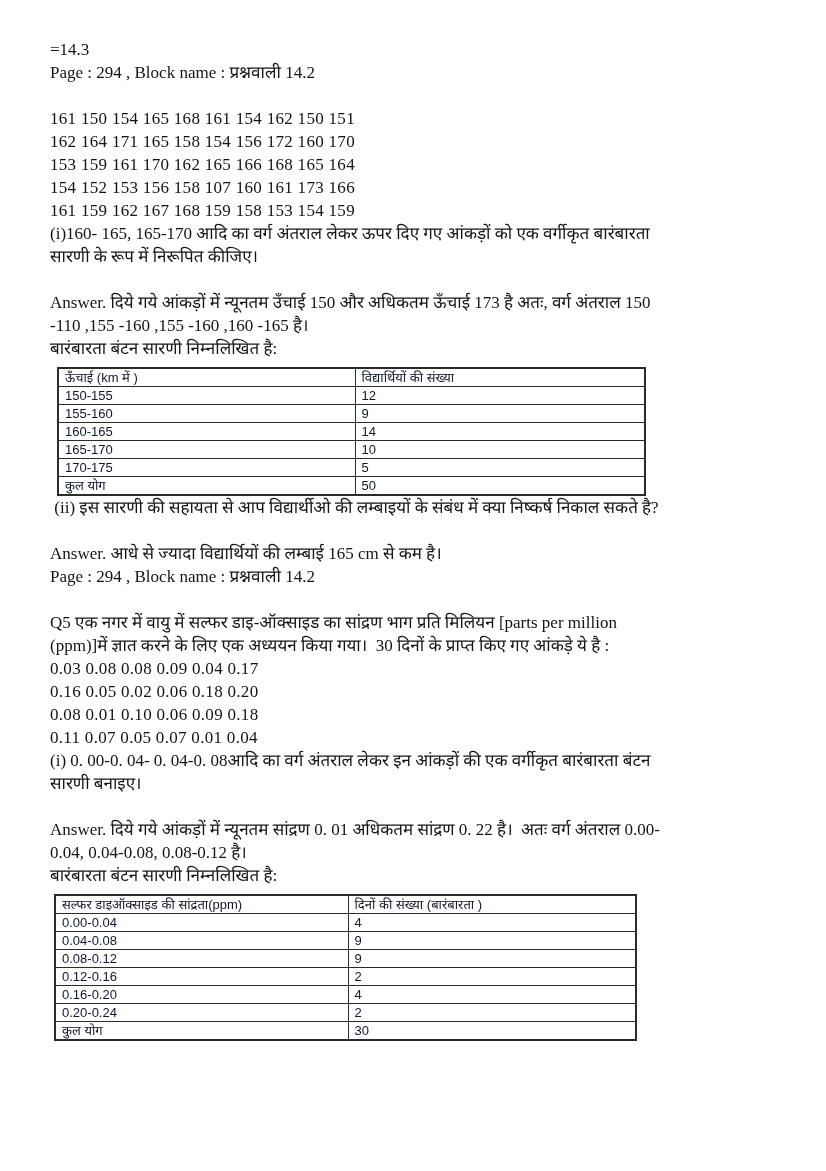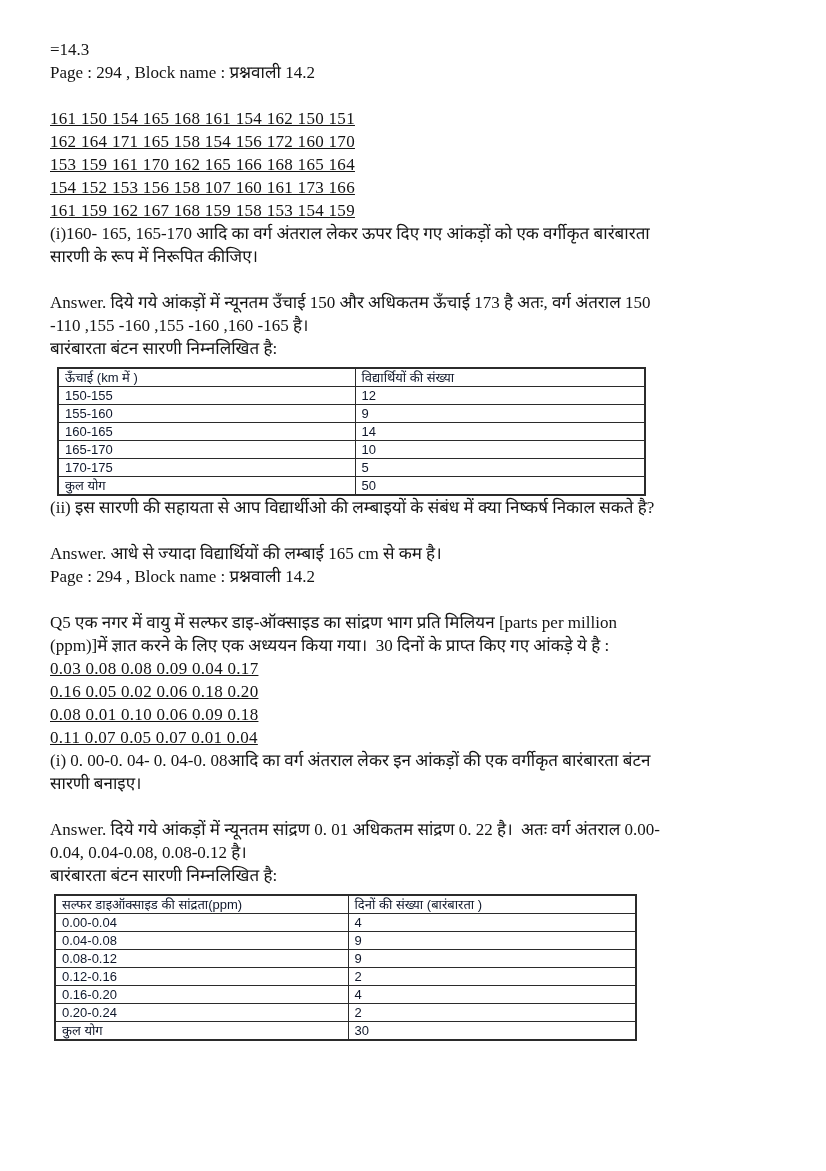--- a/index.html
+++ b/index.html
@@ -16,22 +16,22 @@
   }
   .doc {
     box-sizing: border-box;
     width: 687px;
     padding: 38px 24px 0 50px;
     font-size: 17px;
     line-height: 23px;
   }
   .doc p { margin: 0; white-space: pre-wrap; }
   .sp { height: 23px; }
-  .nums { letter-spacing: 0.3px; text-decoration: underline; }
-  .mt35 { margin-top: 35px; }
+  .nums { letter-spacing: 0.3px; }
+  .mt35 { margin-top: 35px; text-align: center; }
   table {
     border-collapse: collapse;
     table-layout: fixed;
     font-family: "Liberation Sans", "DejaVu Sans", sans-serif;
     font-size: 13px;
     line-height: 15px;
     color: #0f172a;
     border: 2px solid #2b2b2b;
     margin-top: 7px;
   }

